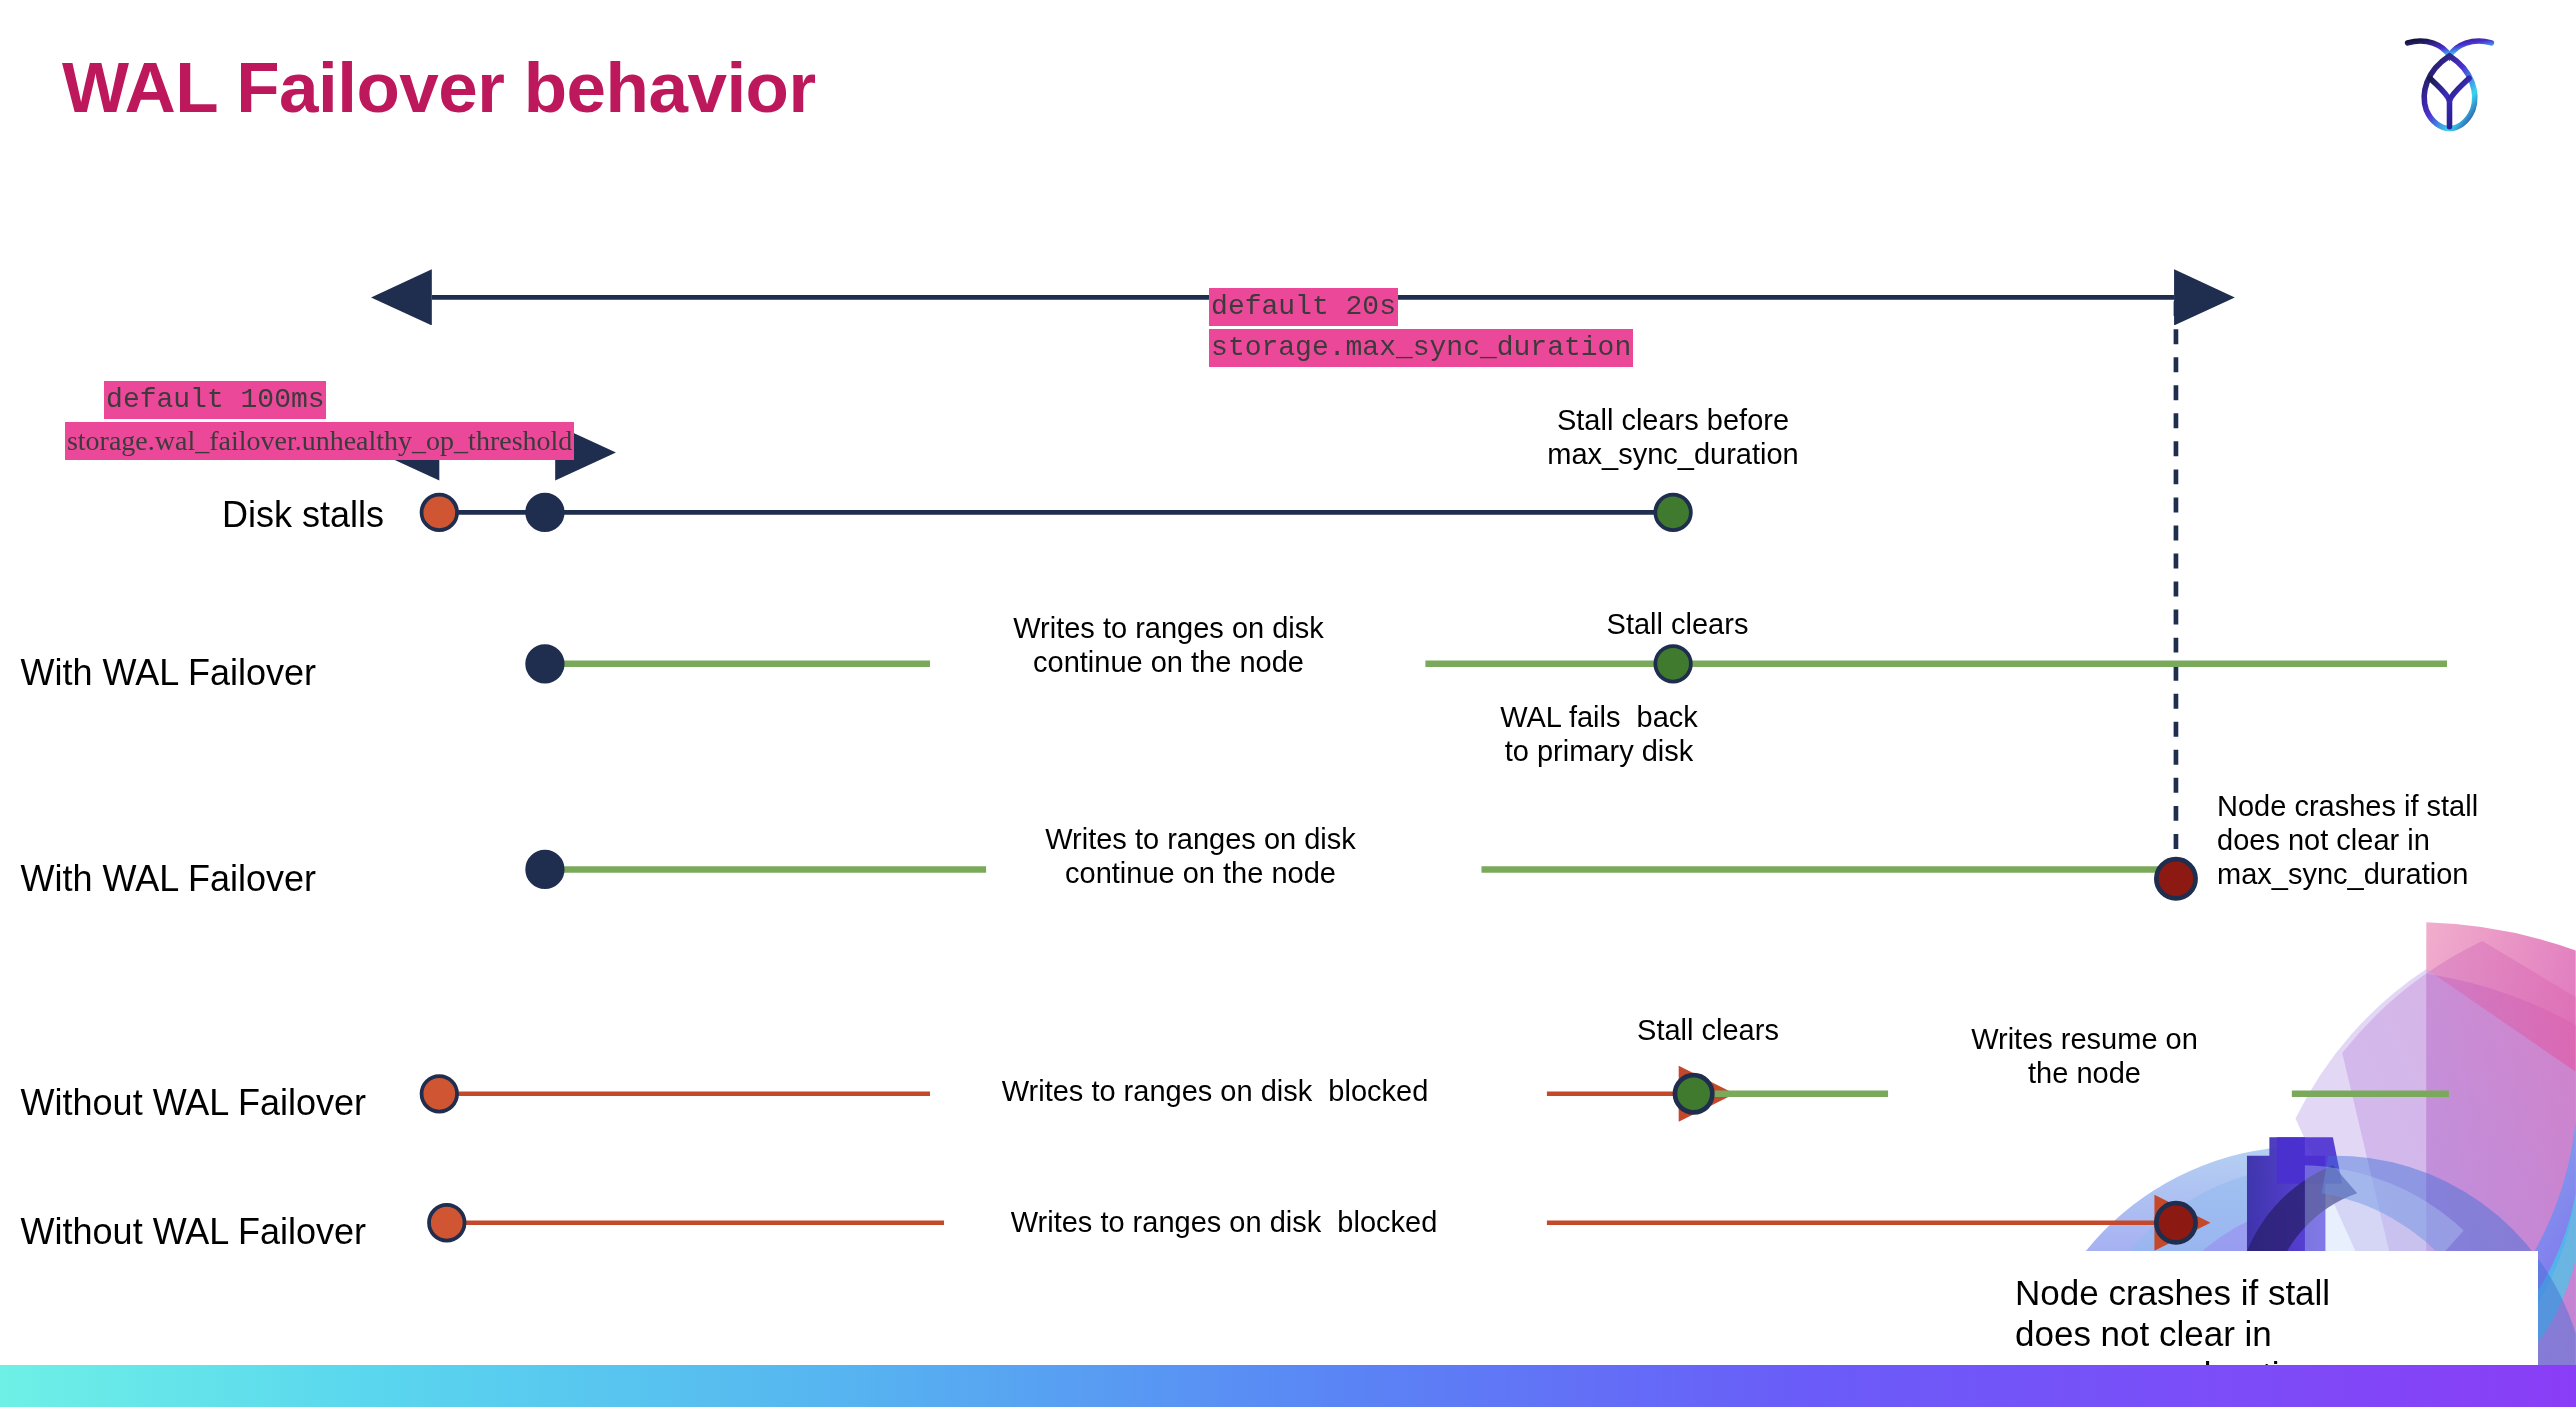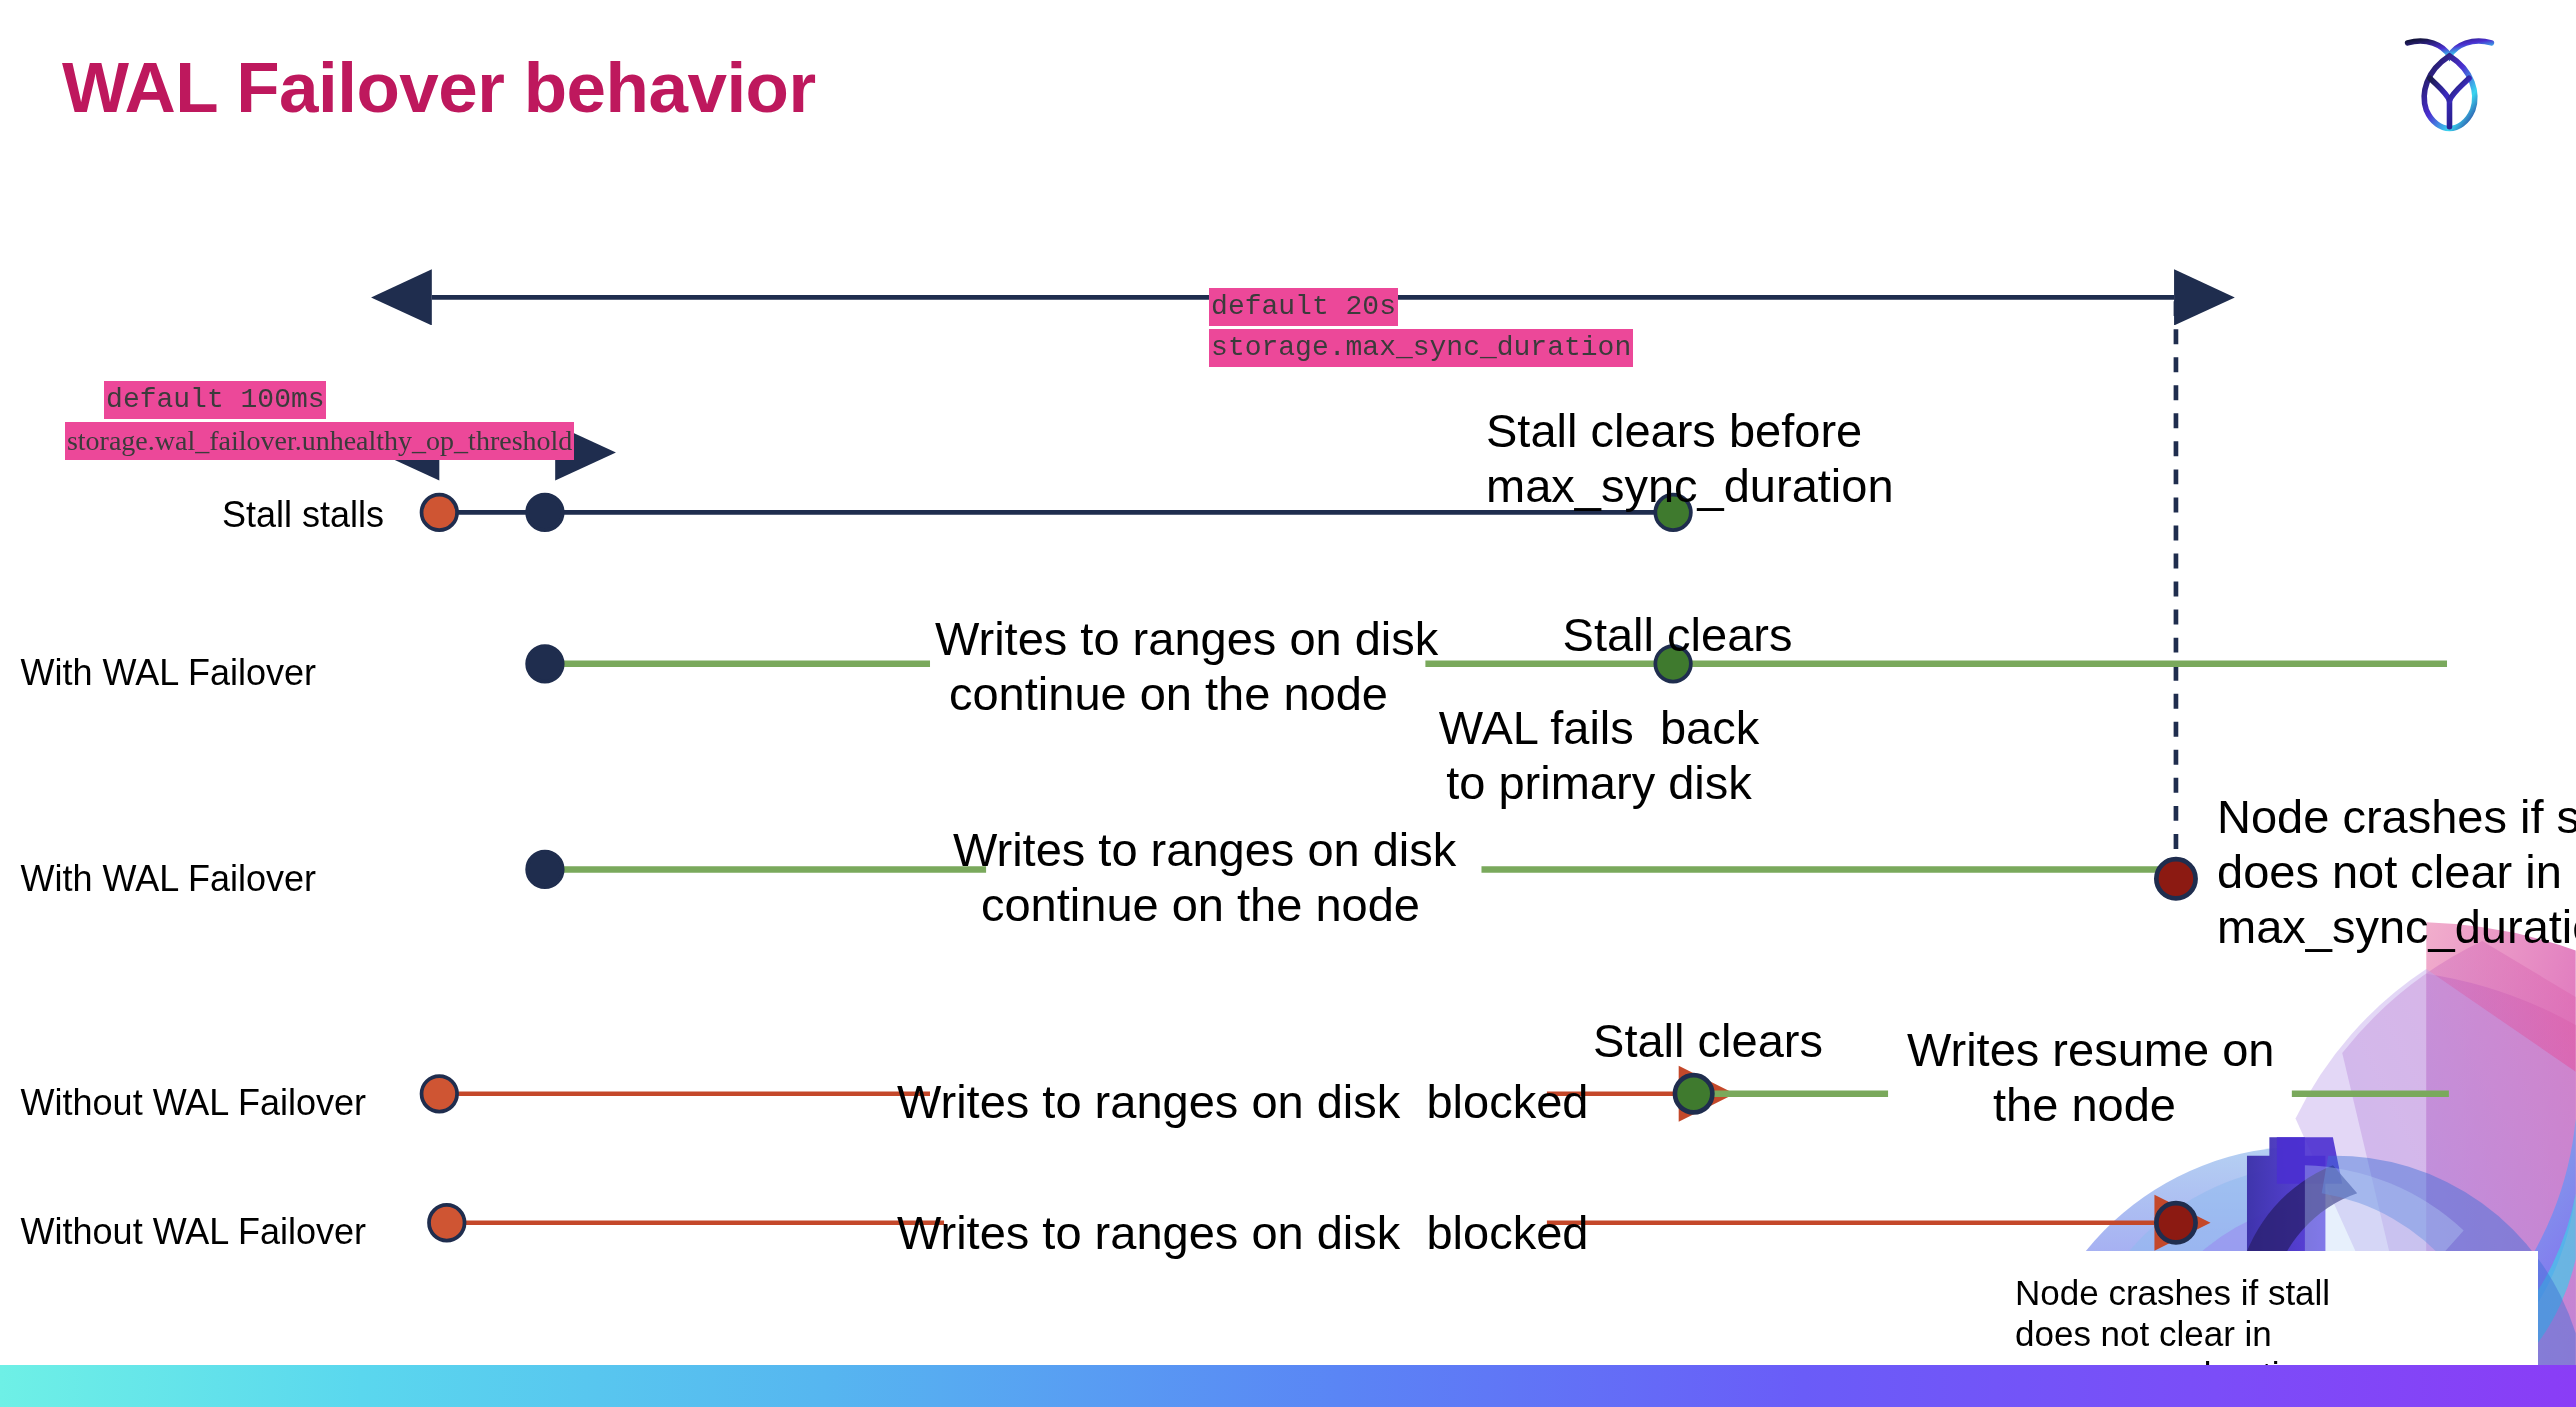--- a/index.html
+++ b/index.html
@@ -30,21 +30,21 @@
   #title{
     position:absolute;left:62px;top:47px;
     font-size:71px;font-weight:bold;color:#be185d;
     letter-spacing:-0.5px;white-space:nowrap;
   }
 
   
   #diagram{position:absolute;left:0;top:0;width:2576px;height:1408px;z-index:3;}
 
   
-  .txt{position:absolute;color:#000000;font-size:47px;line-height:1.17;white-space:pre;z-index:4;}
+  .txt{position:absolute;color:#000000;font-size:29px;line-height:1.17;white-space:pre;z-index:4;}
   .txt.c{text-align:center;}
   .txt.l{text-align:left;}
   .code{
     position:absolute;font-family:"Liberation Mono", monospace;
     font-size:28px;color:#3b3b3b;line-height:1.0;white-space:pre;z-index:5;
   }
   .code span{background:#ec4899;display:inline-block;padding:4.7px 1.9px 5.6px 1.9px;}
   .rowlabel{position:absolute;font-size:36px;color:#000;white-space:nowrap;z-index:4;}
   .crashbox{
     position:absolute;background:#ffffff;z-index:5;
@@ -206,21 +206,21 @@
     <span>storage.max_sync_duration</span>
   </div>
 
   <div class="code" style="left:37px;top:353px;">
     <span>default 100ms</span>
   </div>
   <div class="code" style="left:37px;top:394px;font-family:Liberation Serif, serif;">
     <span>storage.wal_failover.unhealthy_op_threshold</span>
   </div>
 
-  <div class="rowlabel" style="left:222px;top:494px;">Stall stalls</div>
+  <div class="rowlabel" style="left:222px;top:494px;">Disk stalls</div>
   <div class="rowlabel" style="left:20.6px;top:652px;">With WAL Failover</div>
   <div class="rowlabel" style="left:20.6px;top:858px;">With WAL Failover</div>
   <div class="rowlabel" style="left:20.6px;top:1082px;">Without WAL Failover</div>
   <div class="rowlabel" style="left:20.6px;top:1211px;">Without WAL Failover</div>
 
   <div class="txt c" style="left:1486px;top:404px;width:374px;">Stall clears before
 max_sync_duration</div>
 
   <div class="txt c" style="left:935px;top:612px;width:467px;">Writes to ranges on disk
 continue on the node</div>

